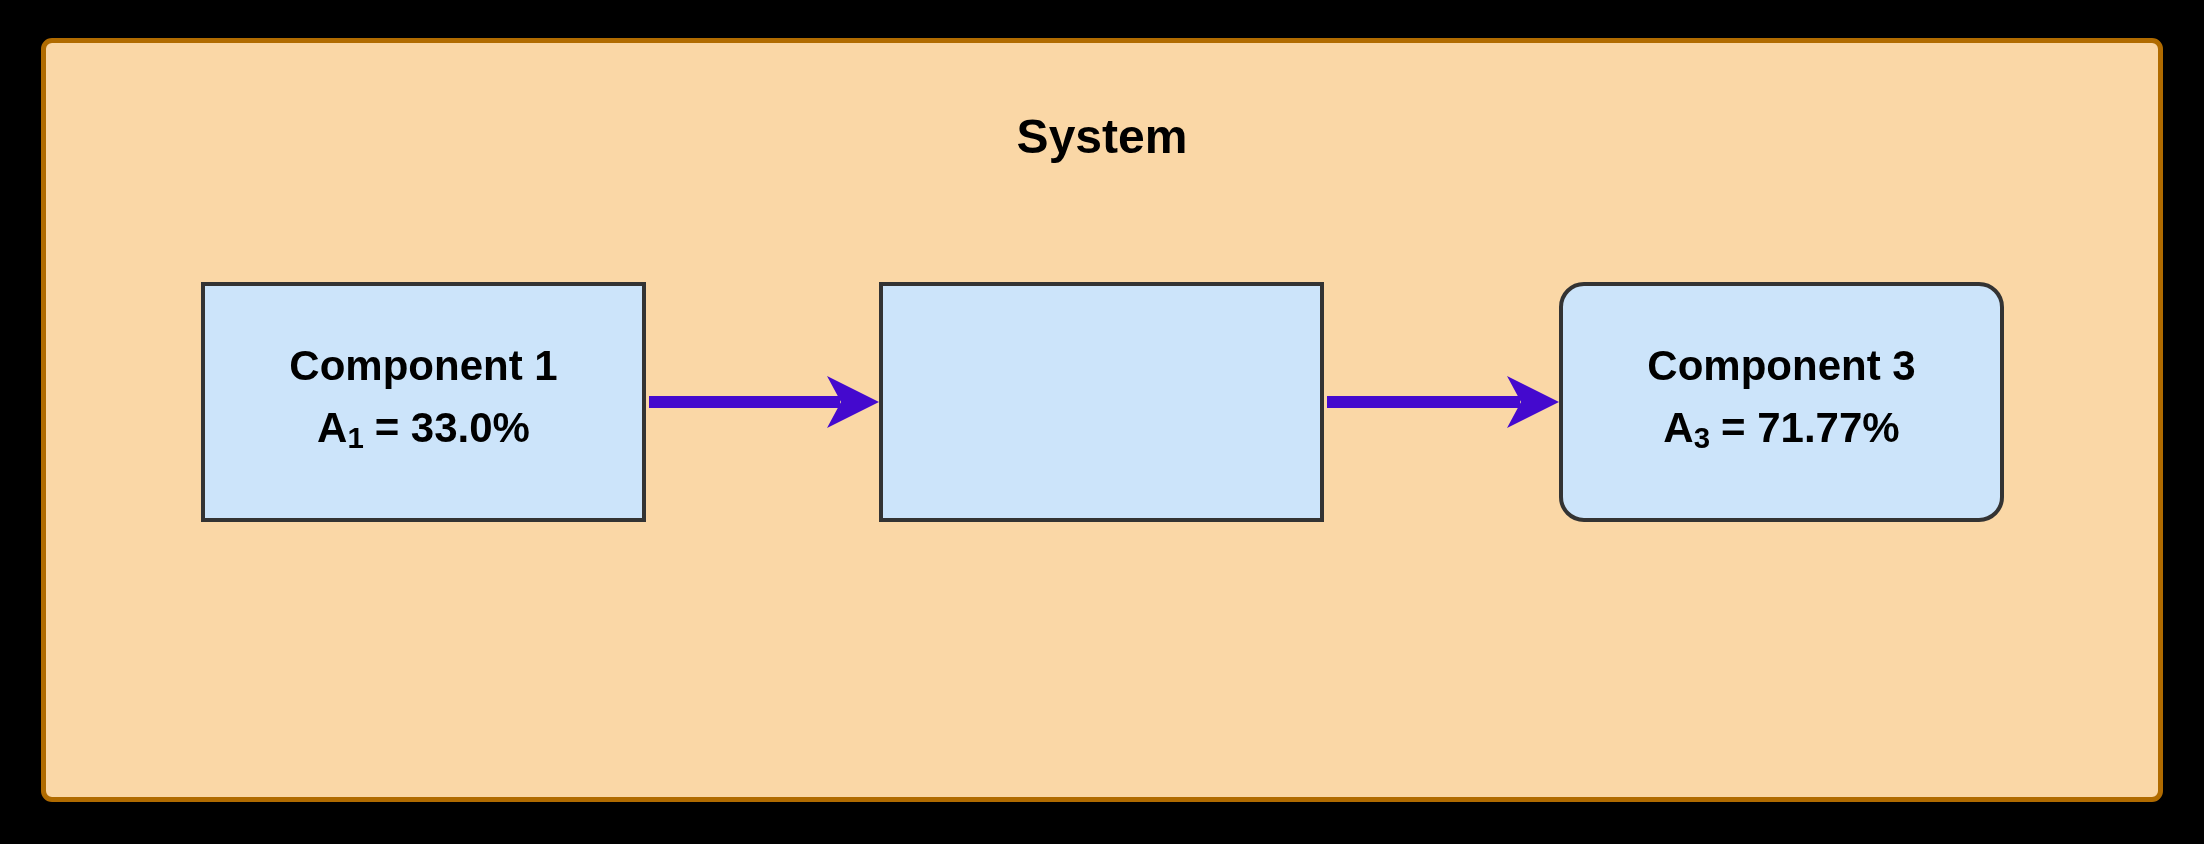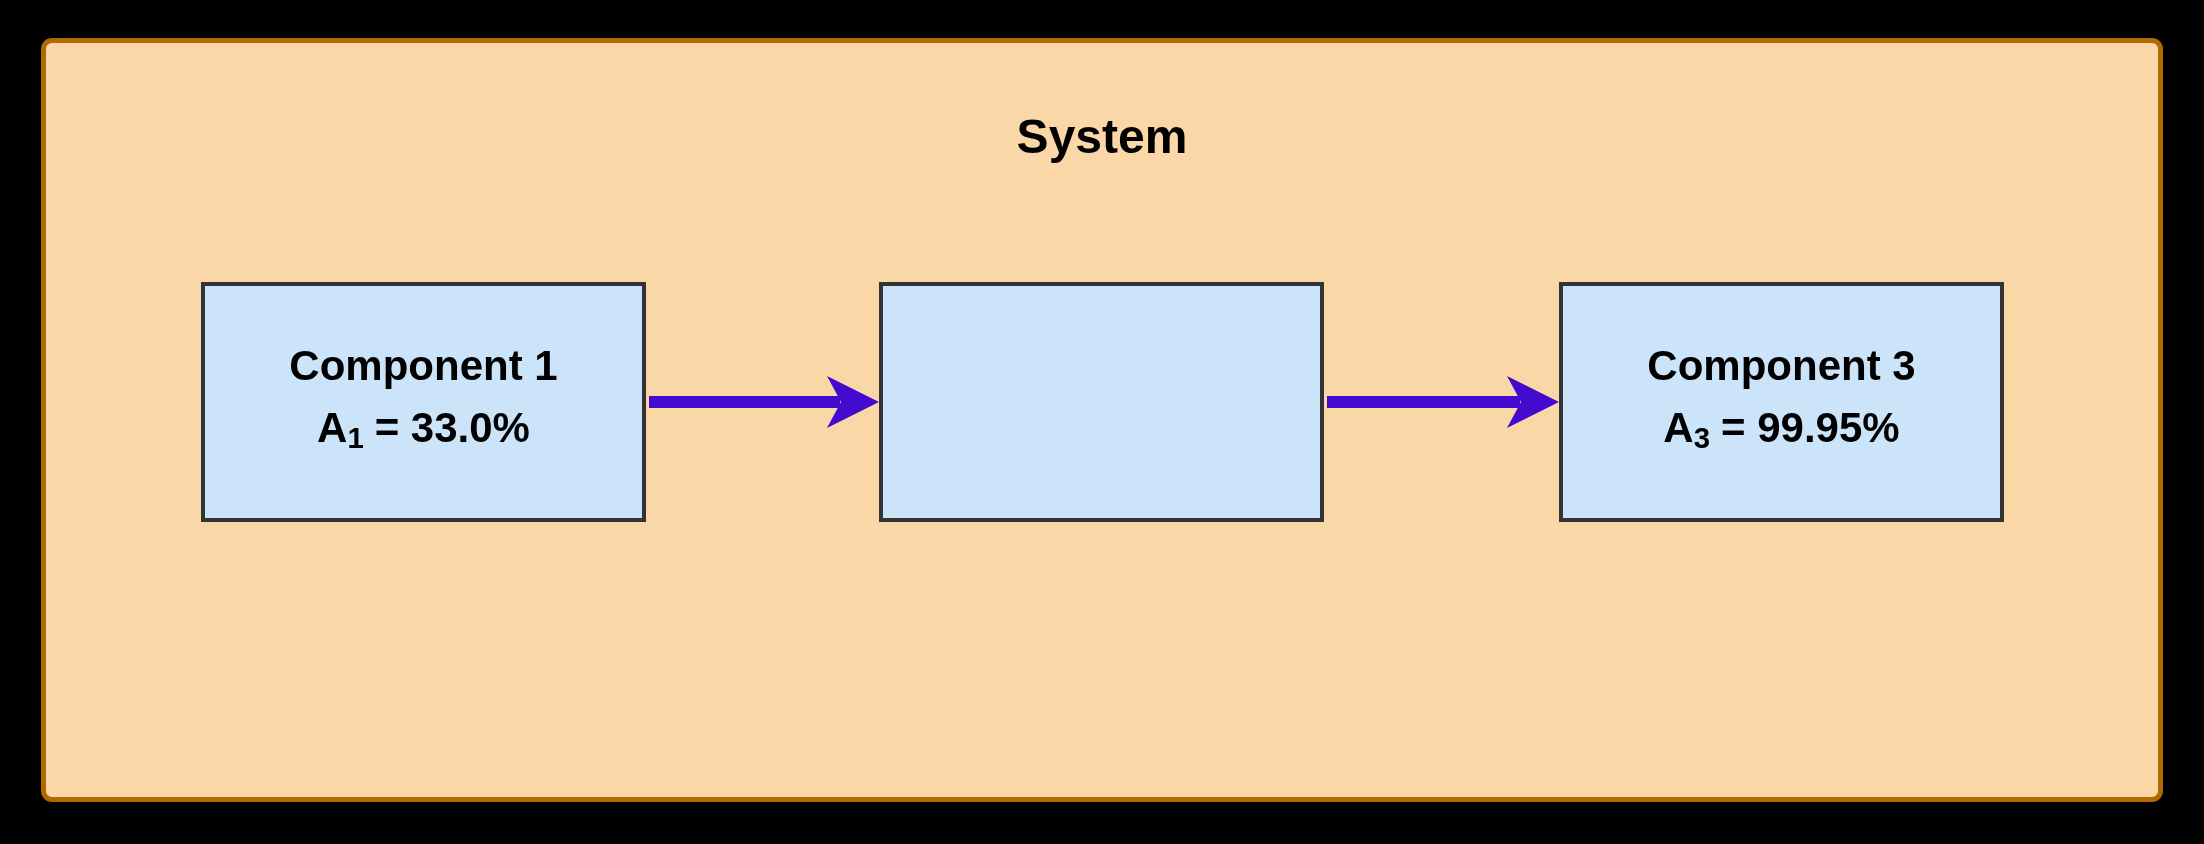--- a/index.html
+++ b/index.html
@@ -54,21 +54,21 @@
     border: 4px solid var(--component-border);
     display: flex;
     flex-direction: column;
     align-items: center;
     justify-content: center;
     padding-bottom: 10px;
     text-align: center;
   }
   .component-box.pos-1 { left: 201px; }
   .component-box.pos-2 { left: 879px; }
-  .component-box.pos-3 { left: 1559px; }
+  .component-box.pos-3 { left: 1559px; border-radius: 25px; }
   .component-name,
   .component-metric {
     font-size: 42px;
     font-weight: bold;
     line-height: 62px;
     white-space: nowrap;
   }
   .metric-sub {
     font-size: 0.7em;
     vertical-align: -0.22em;
@@ -95,21 +95,21 @@
 <div class="component-box pos-1">
   <div class="component-name">Component 1</div>
   <div class="component-metric"><span>A</span><span class="metric-sub">1</span><span class="metric-value">= 33.0%</span></div>
 </div>
 
 <div class="component-box pos-2">
 </div>
 
 <div class="component-box pos-3">
   <div class="component-name">Component 3</div>
-  <div class="component-metric"><span>A</span><span class="metric-sub">3</span><span class="metric-value">= 99.95%</span></div>
+  <div class="component-metric"><span>A</span><span class="metric-sub">3</span><span class="metric-value">= 71.77%</span></div>
 </div>
 
 <svg class="arrow-layer" viewBox="0 0 2204 844" xmlns="http://www.w3.org/2000/svg">
   <g>
     <line x1="649" y1="402" x2="840" y2="402" stroke-width="12" stroke="#4409CE"></line>
     <polygon points="827,376 879,402 827,428 841,402" fill="#4409CE"></polygon>
   </g>
   <g>
     <line x1="1327" y1="402" x2="1520" y2="402" stroke-width="12" stroke="#4409CE"></line>
     <polygon points="1507,376 1559,402 1507,428 1521,402" fill="#4409CE"></polygon>

